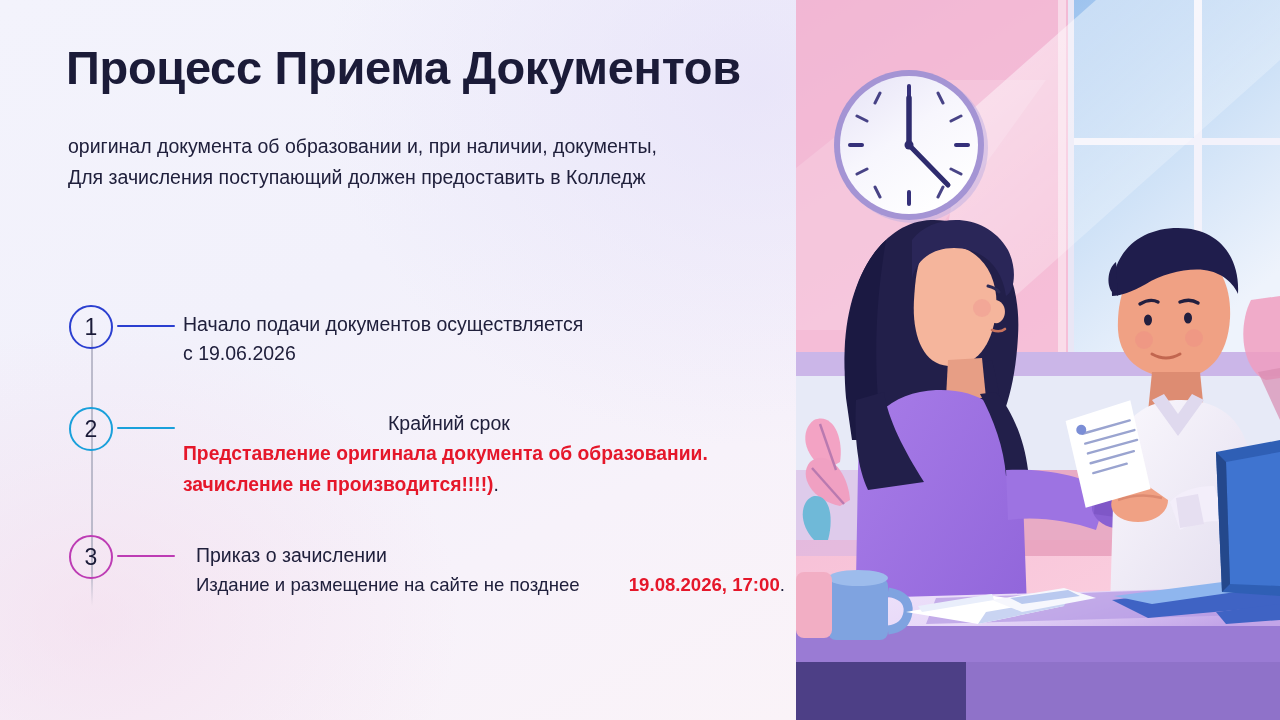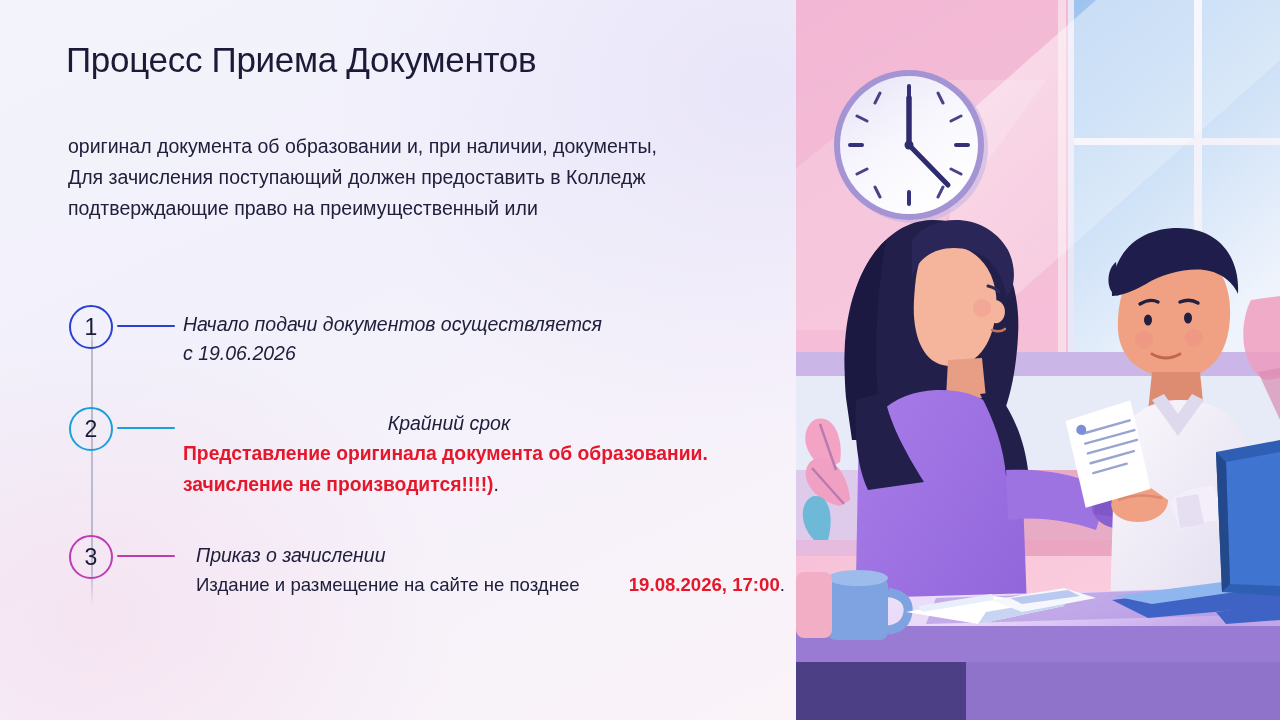--- a/index.html
+++ b/index.html
@@ -15,21 +15,21 @@
     position:relative; width:796px; height:720px;
     background:
       radial-gradient(ellipse 520px 420px at 12% 86%, rgba(244,214,232,.50) 0%, rgba(244,214,232,0) 70%),
       radial-gradient(ellipse 600px 500px at 95% 12%, rgba(226,220,248,.55) 0%, rgba(226,220,248,0) 72%),
       linear-gradient(155deg,#f3f3fc 0%,#f2f1fb 40%,#f7f2fa 72%,#faf3f8 100%);
     overflow:hidden;
   }
 
   .page-title {
     position:absolute; left:66px; top:40px;
-    font-size:35px; font-weight:400; letter-spacing:-0.3px;
+    font-size:47px; font-weight:700; letter-spacing:-0.3px;
     color:#1b1b38; white-space:nowrap;
   }
 
   .intro {
     position:absolute; left:68px; top:131px; width:680px;
     font-size:19.5px; line-height:31px; color:#20203c; font-weight:400;
   }
   .intro span { display:block; white-space:nowrap; }
 
   
@@ -53,21 +53,21 @@
   .s1 .body   { left:183px; top:310px; }
 
   .s2 .circle { left:69px; top:407px; border-color:#19a0db; }
   .s2 .dash   { left:117px; top:427px; width:58px; background:#19a0db; }
   .s2 .body   { left:183px; top:409px; }
 
   .s3 .circle { left:69px; top:535px; border-color:#bd3cb4; }
   .s3 .dash   { left:117px; top:555px; width:58px; background:#bd3cb4; }
   .s3 .body   { left:196px; top:541px; }
 
-  .line-normal { font-size:19.5px; line-height:29px; color:#20203c; white-space:nowrap;font-style:italic; }
+  .line-normal { font-size:19.5px; line-height:29px; color:#20203c; white-space:nowrap; }
   .line-indent { padding-left:7px;text-align:center; }
   .line-red {
     font-size:19.3px; line-height:31px; color:#e5172a; font-weight:700; white-space:nowrap;
   }
   .line-red .tail { color:#20203c; font-weight:400; }
   .line-sub { font-size:18.6px; line-height:29px; color:#20203c; white-space:nowrap; }
   .line-sub b { color:#e5172a; font-weight:700;margin-left:44px; }
   .line-sub .dot { color:#20203c; font-weight:400; }
 
   
@@ -79,21 +79,20 @@
 
 <div class="slide">
 
   <div class="left-pane">
 
     <div class="page-title">Процесс Приема Документов</div>
 
     <div class="intro">
       <span>оригинал документа об образовании и, при наличии, документы,</span>
       <span>Для зачисления поступающий должен предоставить в Колледж</span>
-      <span>подтверждающие право на преимущественный или</span>
     </div>
 
     <div class="timeline">
       <div class="tl-spine"></div>
 
       <div class="step s1">
         <div class="circle">1</div>
         <div class="dash"></div>
         <div class="body">
           <div class="line-normal">Начало подачи документов осуществляется</div>

